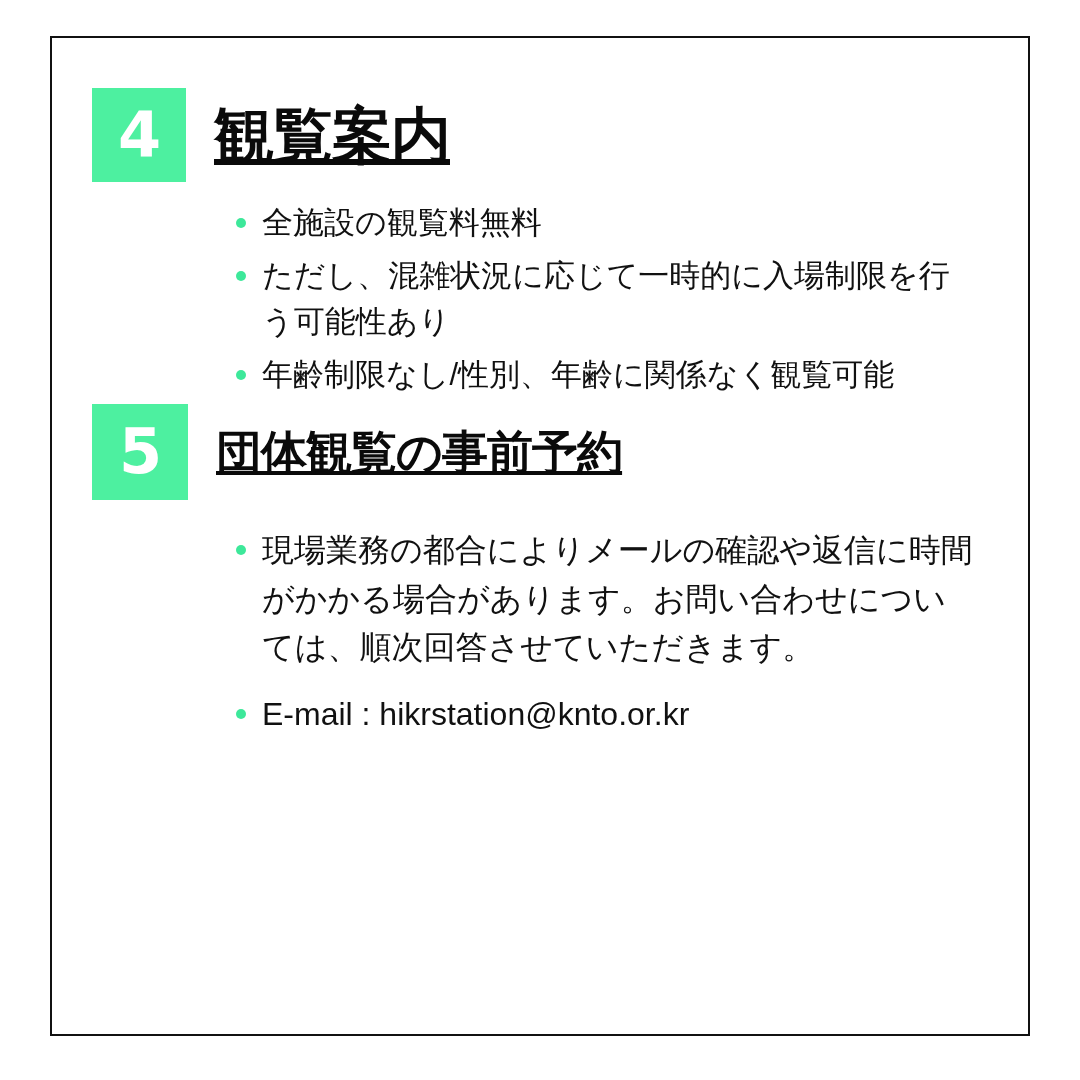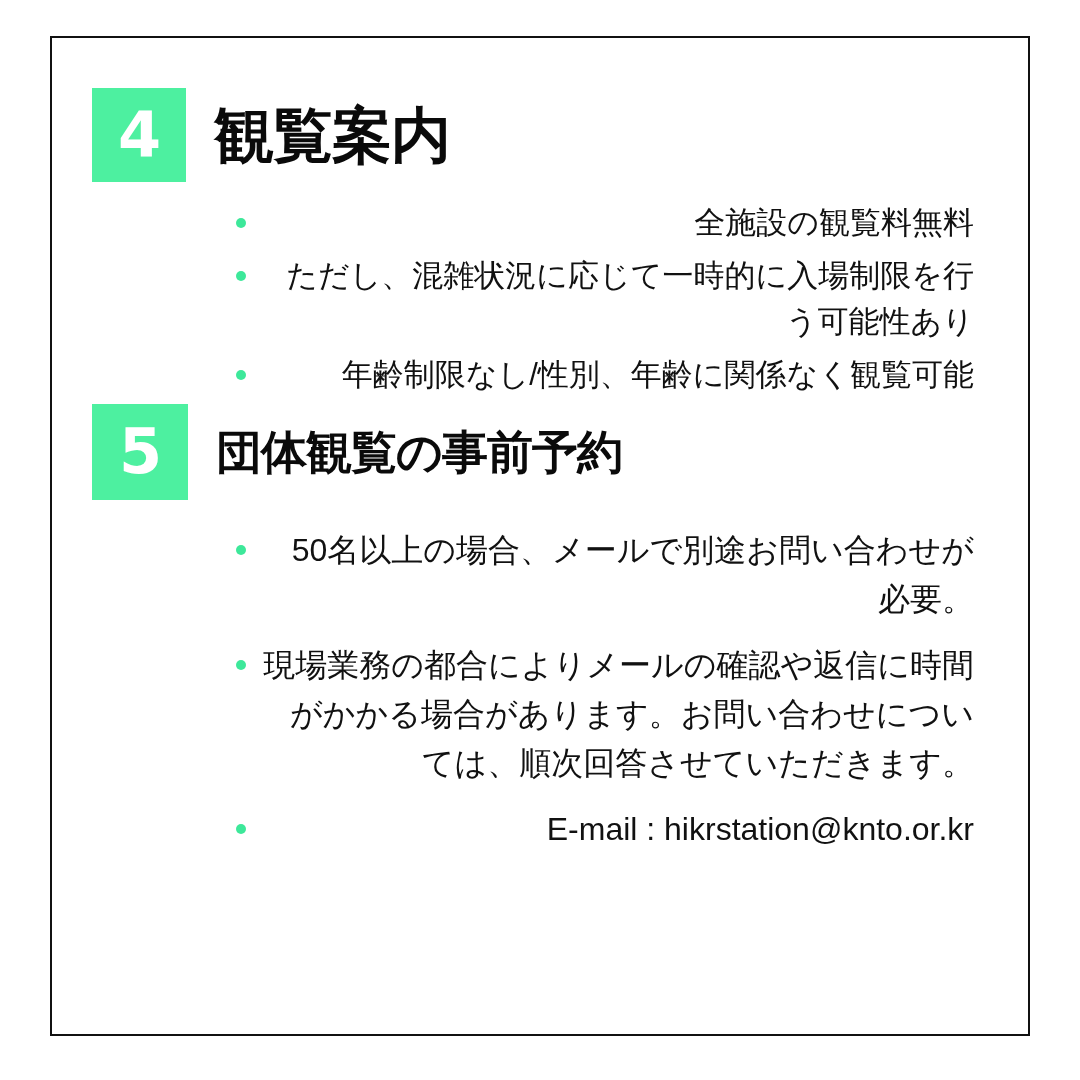--- a/index.html
+++ b/index.html
@@ -69,26 +69,26 @@
     letter-spacing: -1px;
   }
   .sec-title {
     font-family: "DejaVu Sans", "Liberation Sans", sans-serif;
     font-weight: bold;
     font-size: 60px;
     line-height: 1.05;
     color: #0a0a0a;
     letter-spacing: -1px;
     white-space: nowrap;
+    text-decoration: underline;
   }
   .bullets {
     list-style: none;
     margin: 18px 0 0 0;
     padding: 0 0 0 144px;
-    text-align: right;
   }
   .bullets li {
     position: relative;
     font-size: 31px;
     line-height: 1.5;
     color: #111111;
     margin-bottom: 4px;
     padding-left: 26px;
   }
   .bullets li::before {
@@ -135,21 +135,20 @@
       </div>
 
       <div class="section sec-5">
         <div class="sec-head">
           <div class="badge">
             <span>5</span>
           </div>
           <div class="sec-title">団体観覧の事前予約</div>
         </div>
         <ul class="bullets">
-          <li>50名以上の場合、メールで別途お問い合わせが必要。</li>
           <li>現場業務の都合によりメールの確認や返信に時間がかかる場合があります。お問い合わせについては、順次回答させていただきます。</li>
           <li>E-mail : hikrstation@knto.or.kr</li>
         </ul>
       </div>
 
     </div>
   </div>
 </div>
 
 </body></html>

